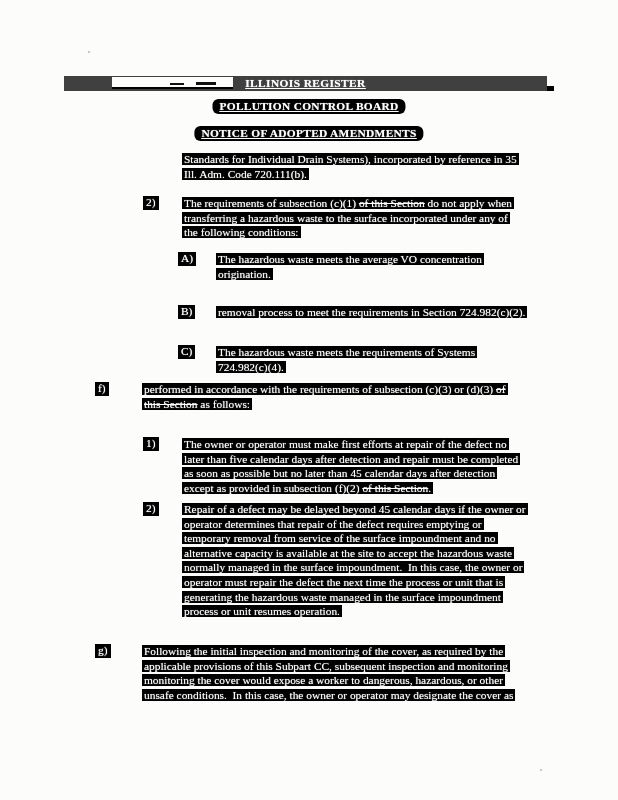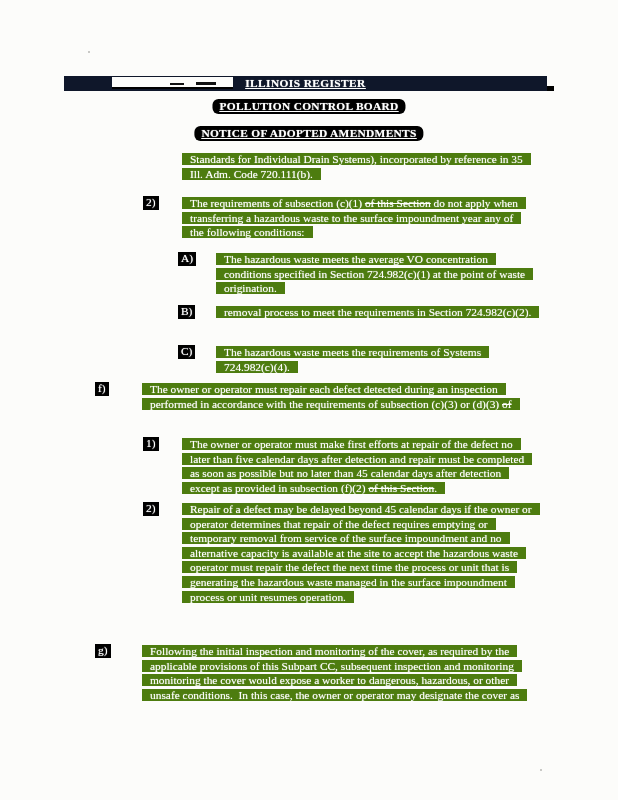--- a/index.html
+++ b/index.html
@@ -8,21 +8,21 @@
     width:618px;height:800px;
     background:#fcfcfa;
     font-family:"Liberation Serif","DejaVu Serif",serif;
     font-size:11.4px;
     color:#fff;
     overflow:hidden;
   }
   
   .header-bar{
     position:absolute;left:64px;top:76px;width:483px;height:15px;
-    background:#0f172a;
+    background:#404040;
   }
   .header-gap{
     position:absolute;left:48px;top:1px;width:121px;height:10px;
     background:#fcfcfa;
     border-bottom:2px solid #000;
   }
   .header-gap .mark{
     position:absolute;bottom:2px;height:2px;background:#111;display:block;
   }
   .header-gap .m1{left:58px;width:14px;}
@@ -59,22 +59,22 @@
     background:#000;color:#fff;
     padding:0 3px;line-height:13.5px;
     white-space:pre;
     text-shadow:0 0 1px rgba(255,255,255,.7);
   }
   .lv-l1 > .item-label{left:-47px;}
   .lv-l2 > .item-label{left:-39px;}
   .lv-l3 > .item-label{left:-38px;}
   .line{height:14.6px;line-height:14.6px;white-space:pre;}
   .line > .bg{
-    background:#4d7c0f;color:#fff;
-    padding:0 8px;
+    background:#000000;color:#fff;
+    padding:0 2px;
     text-shadow:0 0 1px rgba(255,255,255,.65);
   }
   .seg-strike{text-decoration:line-through;margin-top:37px;}
   
   .speck{position:absolute;background:#b9b9b4;border-radius:50%;}
   .sp1{left:88px;top:51px;width:2px;height:2px;}
   .sp2{left:540px;top:769px;width:2px;height:2px;}
 </style>
 </head>
 <body>
@@ -97,56 +97,56 @@
   <div class="title-chip t2">NOTICE OF ADOPTED AMENDMENTS</div>
 
   <div id="doc-body">
       <div class="block lv-intro" style="top: 152px;">
         <div class="line"><span class="bg"><span>Standards for Individual Drain Systems), incorporated by reference in 35</span></span></div>
         <div class="line"><span class="bg"><span>Ill. Adm. Code 720.111(b).</span></span></div>
       </div>
       <div class="block lv-l2" style="top: 196px;">
         <span class="item-label">2)</span>
         <div class="line"><span class="bg"><span>The requirements of subsection (c)(1) </span><span class="seg-strike">of this Section</span><span> do not apply when</span></span></div>
-        <div class="line"><span class="bg"><span>transferring a hazardous waste to the surface impoundment year any of</span></span></div>
+        <div class="line"><span class="bg"><span>transferring a hazardous waste to the surface incorporated under any of</span></span></div>
         <div class="line"><span class="bg"><span>the following conditions:</span></span></div>
       </div>
       <div class="block lv-l3" style="top: 252px;">
         <span class="item-label">A)</span>
         <div class="line"><span class="bg"><span>The hazardous waste meets the average VO concentration</span></span></div>
-        <div class="line"><span class="bg"><span>conditions specified in Section 724.982(c)(1) at the point of waste</span></span></div>
         <div class="line"><span class="bg"><span>origination.</span></span></div>
       </div>
       <div class="block lv-l3" style="top: 305px;">
         <span class="item-label">B)</span>
         <div class="line"><span class="bg"><span>removal process to meet the requirements in Section 724.982(c)(2).</span></span></div>
       </div>
       <div class="block lv-l3" style="top: 345px;">
         <span class="item-label">C)</span>
         <div class="line"><span class="bg"><span>The hazardous waste meets the requirements of Systems</span></span></div>
         <div class="line"><span class="bg"><span>724.982(c)(4).</span></span></div>
       </div>
       <div class="block lv-l1" style="top: 382px;">
         <span class="item-label">f)</span>
-        <div class="line"><span class="bg"><span>The owner or operator must repair each defect detected during an inspection</span></span></div>
         <div class="line"><span class="bg"><span>performed in accordance with the requirements of subsection (c)(3) or (d)(3) </span><span class="seg-strike">of</span></span></div>
+        <div class="line"><span class="bg"><span class="seg-strike">this Section</span><span> as follows:</span></span></div>
       </div>
       <div class="block lv-l2" style="top: 437px;">
         <span class="item-label">1)</span>
         <div class="line"><span class="bg"><span>The owner or operator must make first efforts at repair of the defect no</span></span></div>
         <div class="line"><span class="bg"><span>later than five calendar days after detection and repair must be completed</span></span></div>
         <div class="line"><span class="bg"><span>as soon as possible but no later than 45 calendar days after detection</span></span></div>
         <div class="line"><span class="bg"><span>except as provided in subsection (f)(2) </span><span class="seg-strike">of this Section</span><span>.</span></span></div>
       </div>
       <div class="block lv-l2" style="top: 502px;">
         <span class="item-label">2)</span>
         <div class="line"><span class="bg"><span>Repair of a defect may be delayed beyond 45 calendar days if the owner or</span></span></div>
         <div class="line"><span class="bg"><span>operator determines that repair of the defect requires emptying or</span></span></div>
         <div class="line"><span class="bg"><span>temporary removal from service of the surface impoundment and no</span></span></div>
         <div class="line"><span class="bg"><span>alternative capacity is available at the site to accept the hazardous waste</span></span></div>
+        <div class="line"><span class="bg"><span>normally managed in the surface impoundment.  In this case, the owner or</span></span></div>
         <div class="line"><span class="bg"><span>operator must repair the defect the next time the process or unit that is</span></span></div>
         <div class="line"><span class="bg"><span>generating the hazardous waste managed in the surface impoundment</span></span></div>
         <div class="line"><span class="bg"><span>process or unit resumes operation.</span></span></div>
       </div>
       <div class="block lv-l1" style="top: 644px;">
         <span class="item-label">g)</span>
         <div class="line"><span class="bg"><span>Following the initial inspection and monitoring of the cover, as required by the</span></span></div>
         <div class="line"><span class="bg"><span>applicable provisions of this Subpart CC, subsequent inspection and monitoring</span></span></div>
         <div class="line"><span class="bg"><span>monitoring the cover would expose a worker to dangerous, hazardous, or other</span></span></div>
         <div class="line"><span class="bg"><span>unsafe conditions.  In this case, the owner or operator may designate the cover as</span></span></div>

